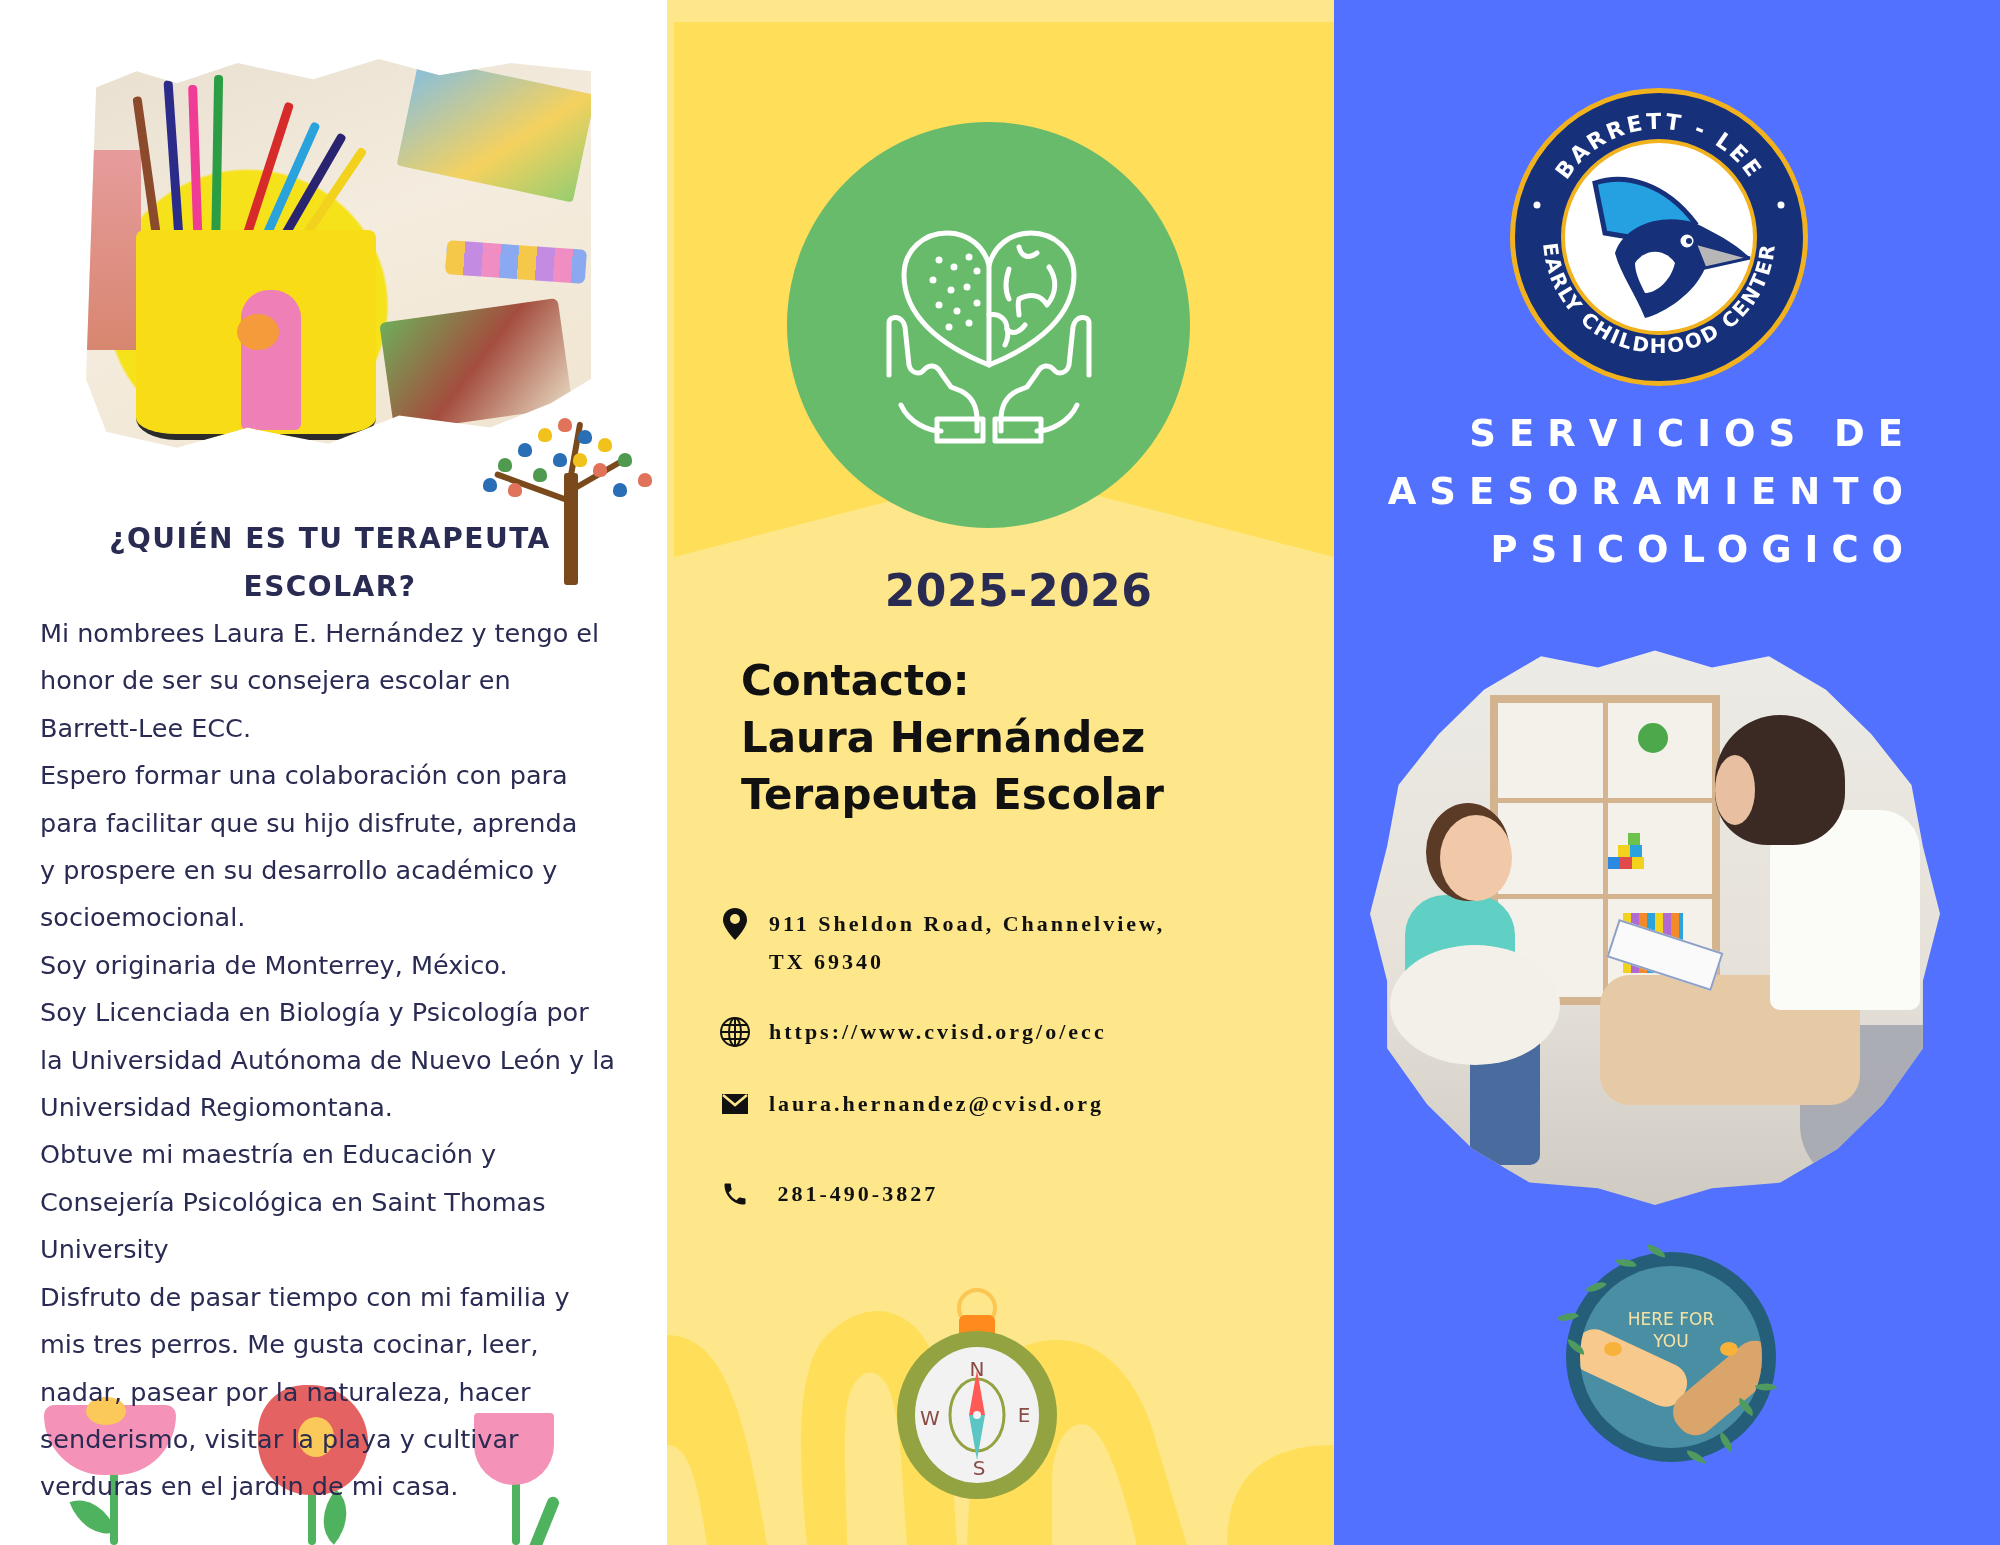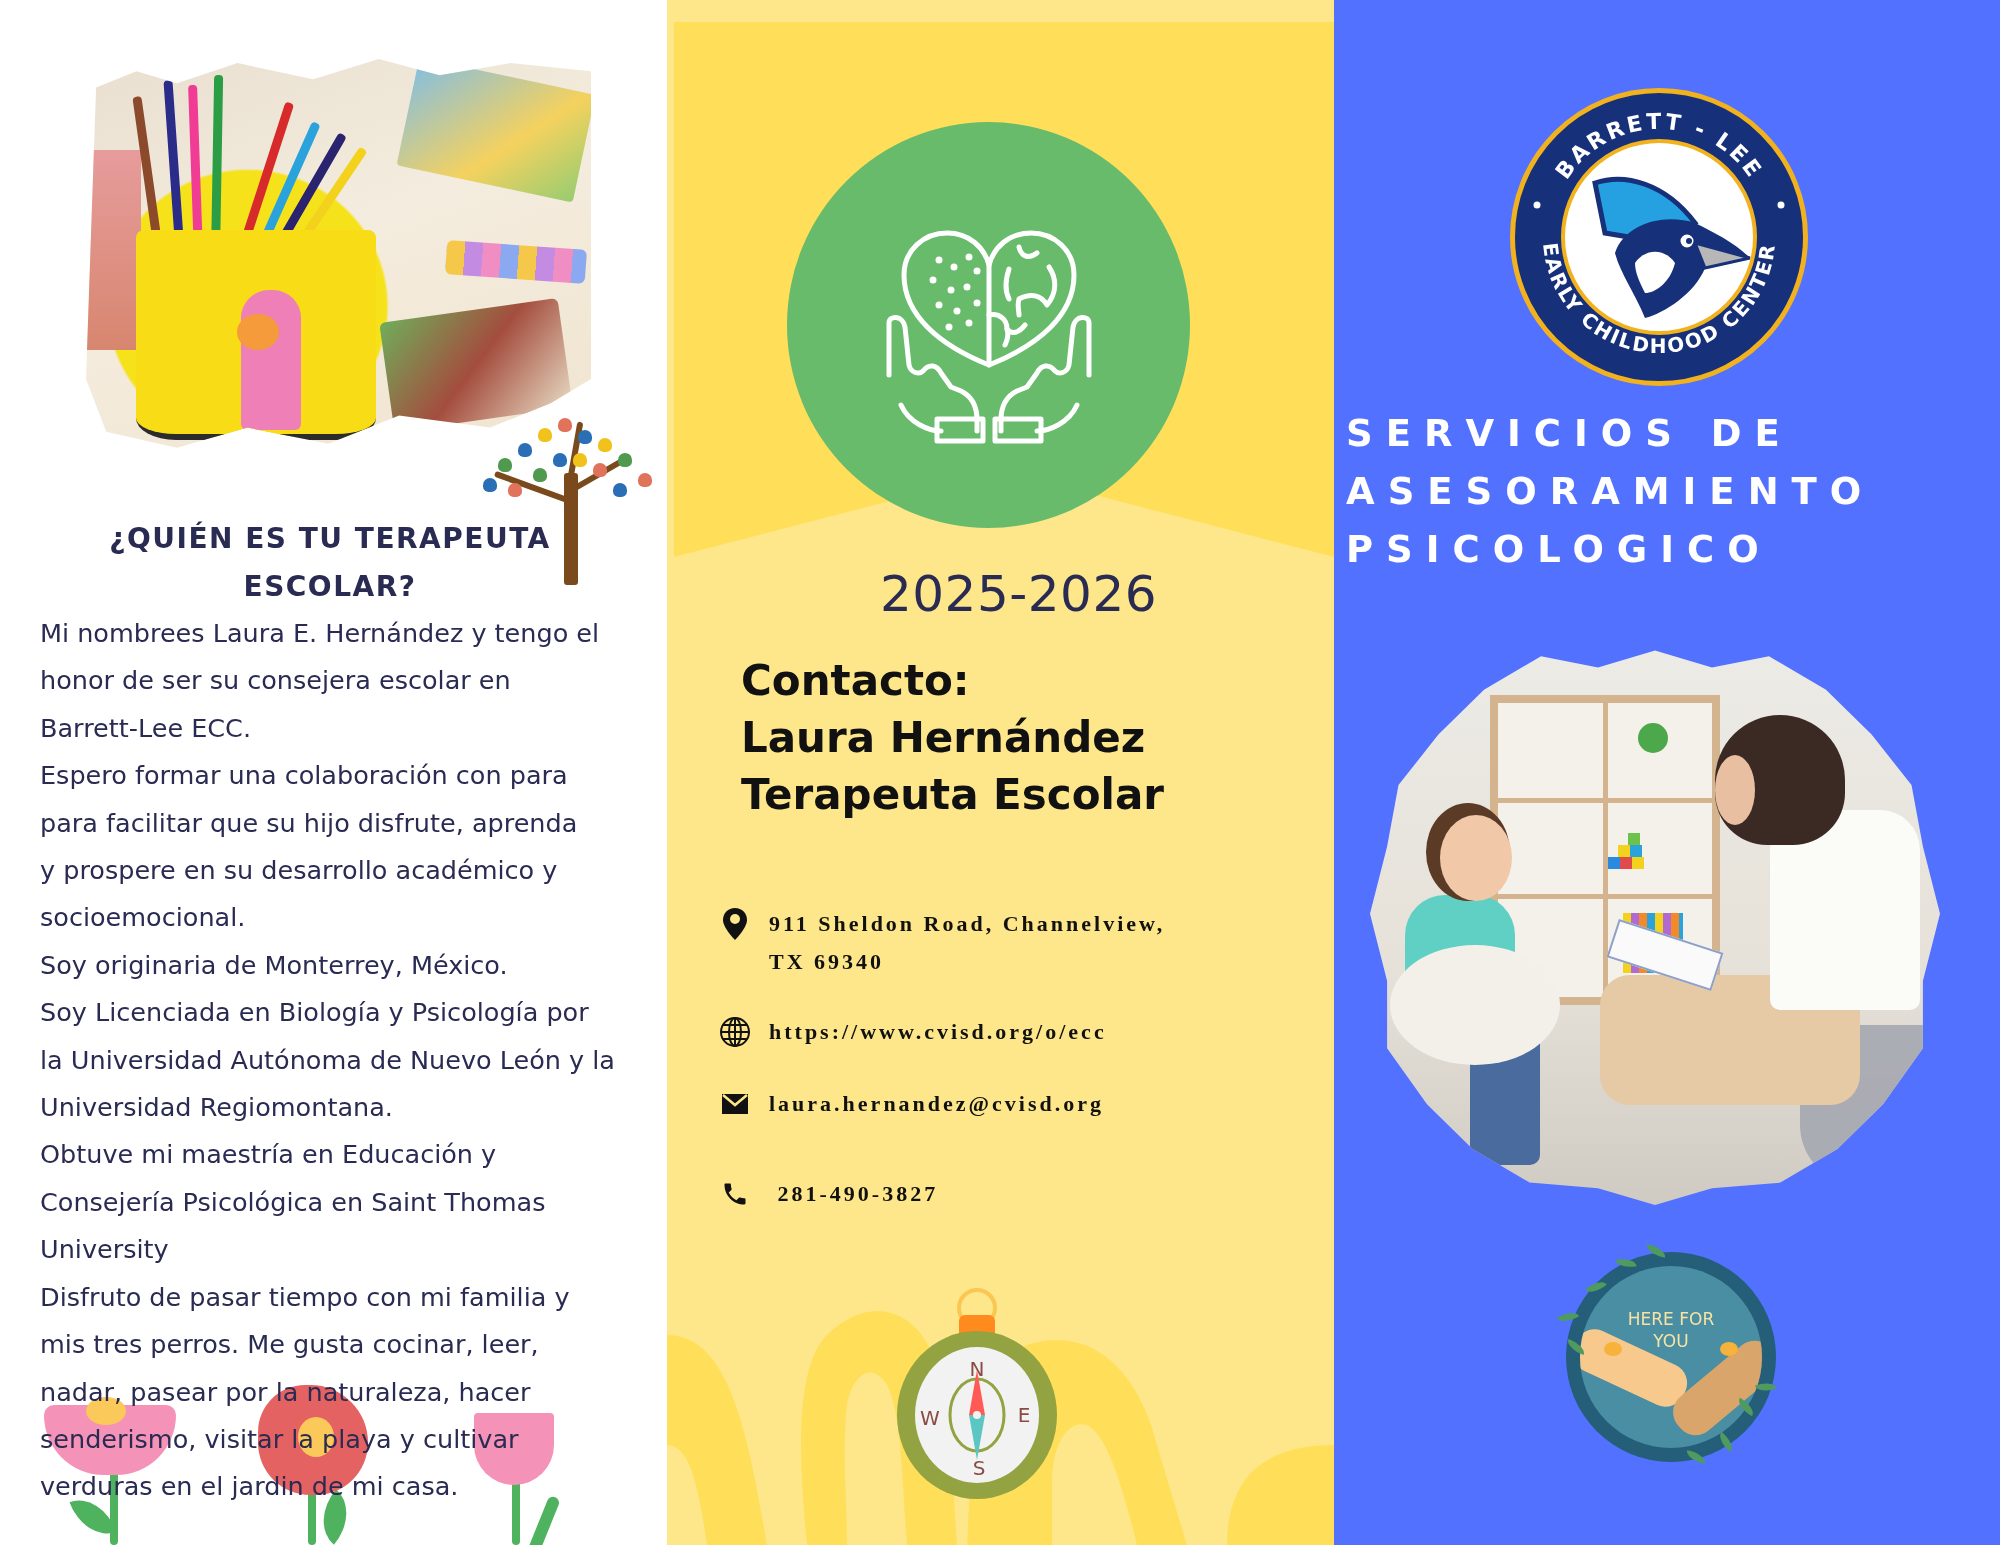--- a/index.html
+++ b/index.html
@@ -34,34 +34,34 @@
 
   .flowers { position: absolute; left: 0; bottom: 0; width: 667px; height: 200px; z-index: 2; }
   .flower-stem { position: absolute; width: 8px; background: #4fb25f; bottom: 0; border-radius: 4px; }
   .leaf { position: absolute; width: 34px; height: 44px; background: #4fb25f; border-radius: 0 100% 0 100%; }
 
   
   .panel-mid { position: absolute; left: 667px; top: 0; width: 667px; height: 1545px; background: #fee78a; overflow: hidden; }
   .mid-banner { position: absolute; left: 7px; top: 22px; width: 660px; height: 535px; background: #ffdf5a;
     clip-path: polygon(0 0, 100% 0, 100% 100%, 50% 84%, 0 100%); }
   .green-circle { position: absolute; left: 120px; top: 122px; width: 403px; height: 406px; border-radius: 50%; background: #67bb6b; display: flex; align-items: center; justify-content: center; }
-  .year { position: absolute; left: 0; top: 565px; width: 667px; text-align: center; padding-left: 36px; color: #2a2b52; font-size: 50px; font-family: "DejaVu Sans", sans-serif; font-weight: normal; letter-spacing: 0.5px; }
+  .year { position: absolute; left: 0; top: 565px; width: 667px; text-align: center; padding-left: 36px; color: #2a2b52; font-size: 44px; font-family: "DejaVu Sans", sans-serif; font-weight: bold; letter-spacing: 0.5px; }
   .contact-title { position: absolute; left: 74px; top: 652px; color: #111111; font-size: 42px; line-height: 57px; font-family: "DejaVu Sans", sans-serif; font-weight: bold; }
   .contact-list { position: absolute; left: 50px; top: 905px; width: 600px; }
   .contact-row { position: absolute; left: 0; display: flex; align-items: flex-start; color: #111; font-family: Liberation Serif, serif; font-weight: bold; font-size: 22px; letter-spacing: 3px; line-height: 38px; }
   .contact-row .ic { width: 36px; height: 38px; display: flex; align-items: center; justify-content: center; margin-right: 16px; flex: none; }
   .waves { position: absolute; left: 0; bottom: 0; width: 667px; height: 300px; }
   .compass { position: absolute; left: 220px; top: 1270px; width: 180px; height: 230px; }
 
   
   .panel-right { position: absolute; left: 1334px; top: 0; width: 666px; height: 1545px; background: #5271ff; overflow: hidden; }
   .logo { position: absolute; left: 176px; top: 88px; width: 298px; height: 298px; border-radius: 50%; background: #16307a; border: 5px solid #f2b21d; }
   .logo-inner { position: absolute; left: 46px; top: 46px; width: 196px; height: 196px; border-radius: 50%; background: #ffffff; border: 4px solid #f2b21d; overflow: hidden; }
   .logo-text { position: absolute; left: 0; top: 0; width: 288px; height: 288px; }
-  .services-title { position: absolute; left: 0; top: 405px; width: 582px; text-align: left; color: #ffffff; font-family: "DejaVu Sans", sans-serif; font-weight: bold; font-size: 37px; line-height: 58px; letter-spacing: 13px; padding-left: 12px; }
+  .services-title { position: absolute; left: 0; top: 405px; width: 582px; text-align: right; color: #ffffff; font-family: "DejaVu Sans", sans-serif; font-weight: bold; font-size: 37px; line-height: 58px; letter-spacing: 13px; padding-left: 12px; }
   .photo-therapy { position: absolute; left: 36px; top: 645px; width: 570px; height: 560px;
     clip-path: polygon(50% 1%, 60% 4%, 70% 2%, 80% 8%, 88% 16%, 95% 25%, 97% 36%, 100% 48%, 97% 60%, 97% 72%, 90% 82%, 82% 90%, 72% 96%, 60% 97%, 50% 100%, 40% 97%, 28% 96%, 18% 90%, 10% 82%, 3% 72%, 3% 60%, 0% 48%, 3% 36%, 5% 25%, 12% 16%, 20% 8%, 30% 2%, 40% 4%);
     background: linear-gradient(180deg,#ecebe6 0%,#e6e1d8 60%,#cfcac2 100%); }
   .shelf { position: absolute; left: 120px; top: 50px; width: 230px; height: 310px; border: 8px solid #d3b48f; background:
       linear-gradient(#d3b48f,#d3b48f) 0 33%/100% 5px no-repeat,
       linear-gradient(#d3b48f,#d3b48f) 0 66%/100% 5px no-repeat,
       linear-gradient(#d3b48f,#d3b48f) 50% 0/5px 100% no-repeat, #f4f1ea; }
   .block { position: absolute; width: 12px; height: 12px; }
   .girl-shirt { position: absolute; left: 35px; top: 250px; width: 110px; height: 110px; background: #5fd0c3; border-radius: 40px 40px 10px 10px; }
   .girl-head { position: absolute; left: 70px; top: 170px; width: 72px; height: 86px; background: #f1c9a8; border-radius: 50%; box-shadow: -8px -6px 0 6px #5b3a26; }

